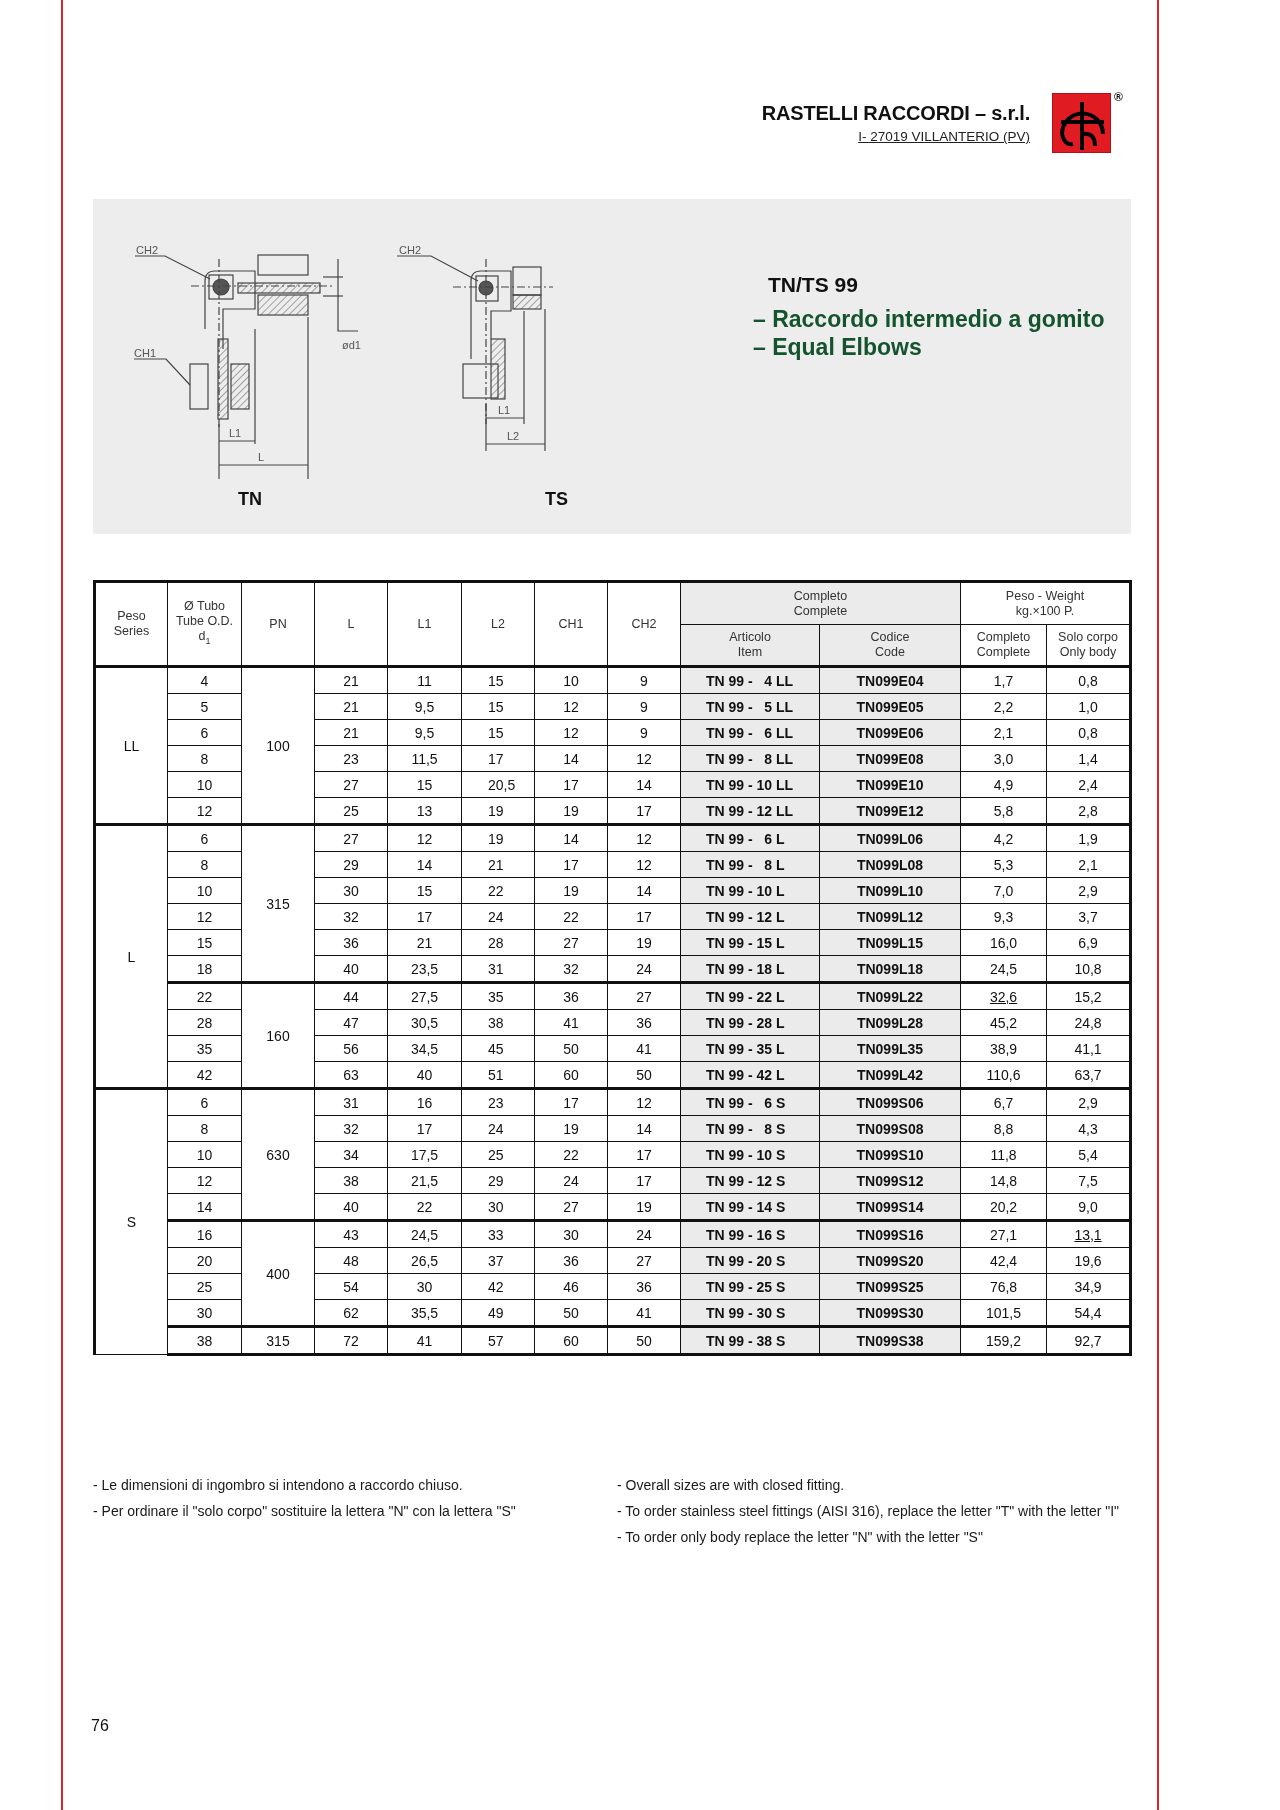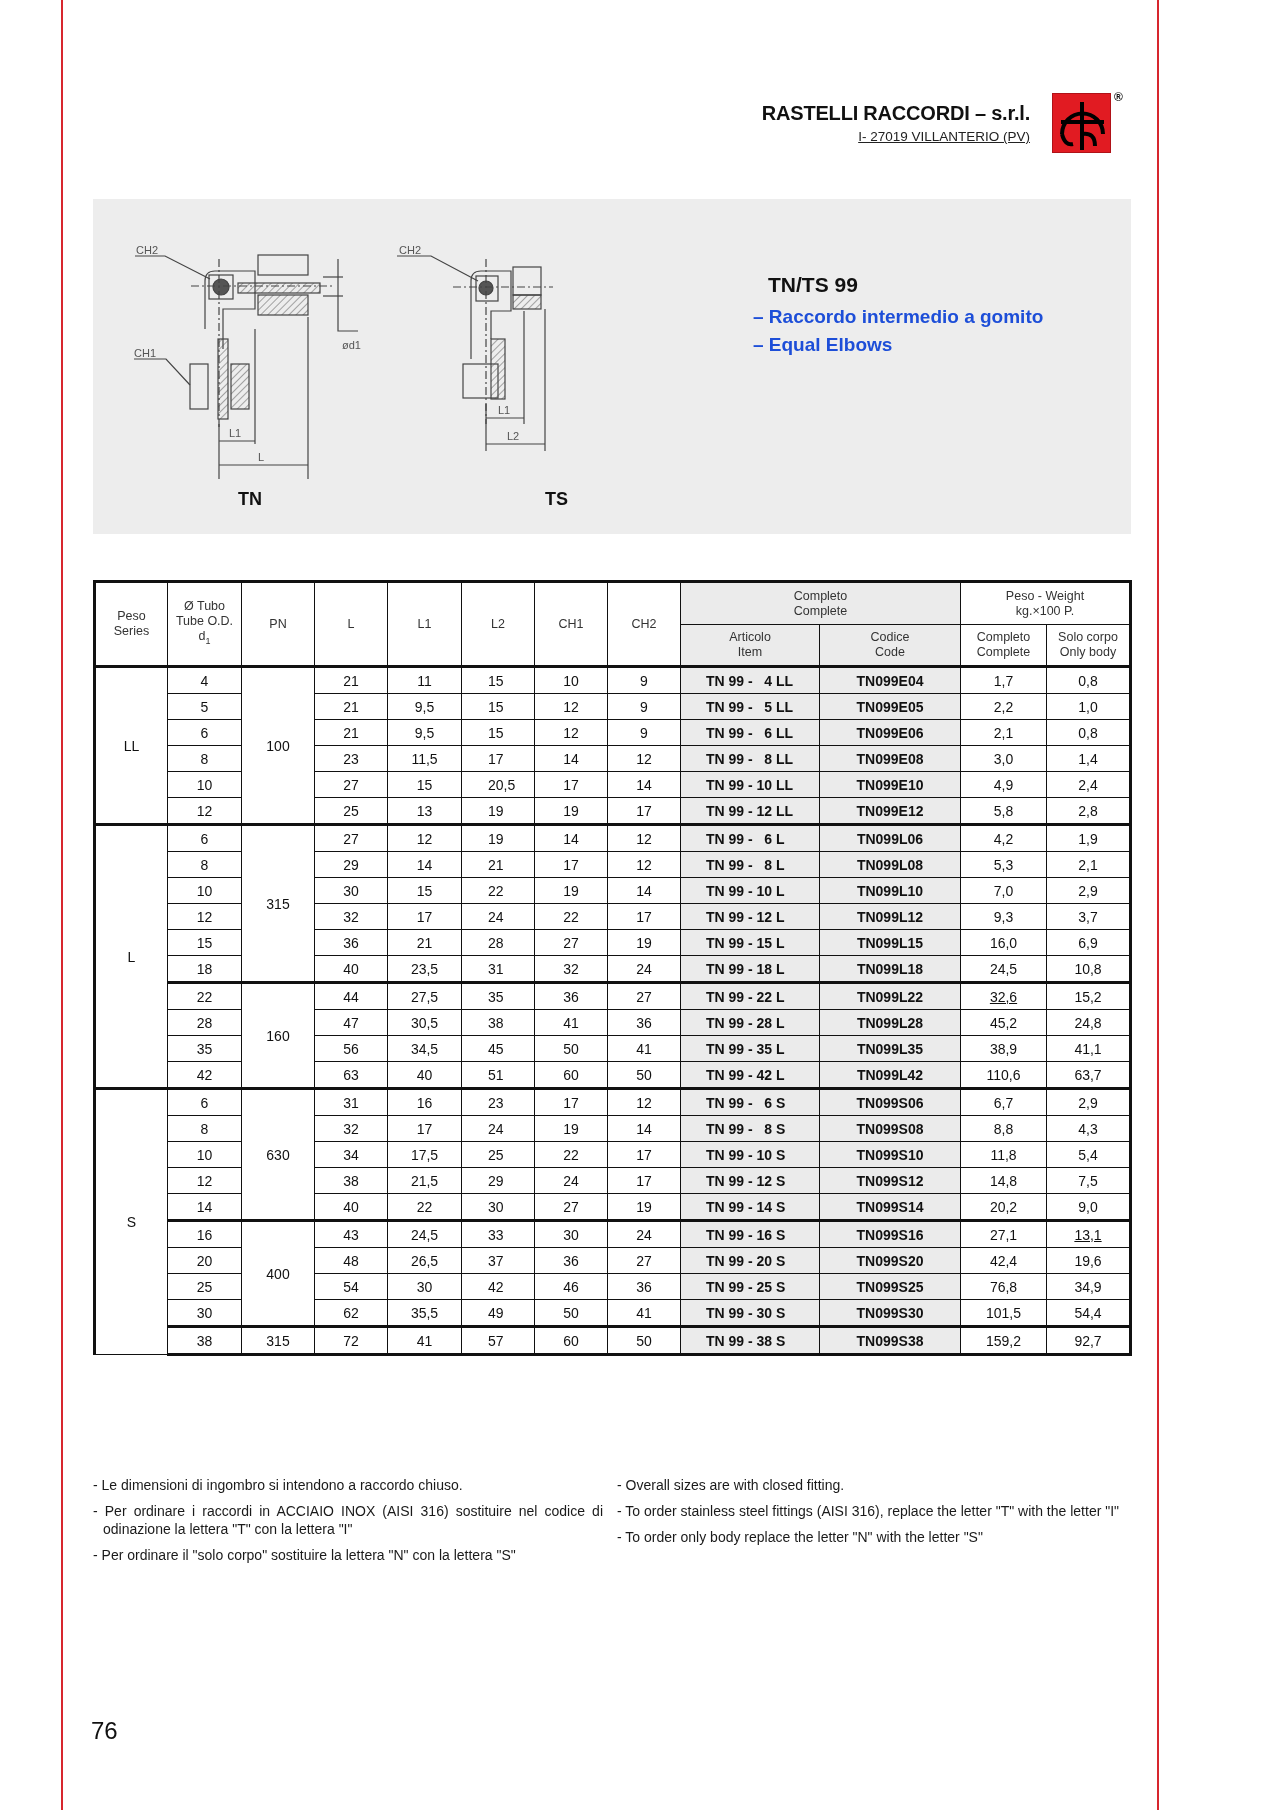--- a/index.html
+++ b/index.html
@@ -14,21 +14,21 @@
   .logo { position: absolute; left: 1052px; top: 93px; width: 59px; height: 60px; background: #e11b22; border: 1px solid #b01218; box-sizing: border-box; }
   .logo svg { position: absolute; left: 0; top: 0; }
   .reg { position: absolute; left: 1114px; top: 90px; font-size: 12px; font-weight: bold; }
 
   .figure-panel { position: absolute; left: 93px; top: 199px; width: 1038px; height: 335px; background: #ededed; }
   .drawing { position: absolute; left: 0; top: 0; }
   .fig-label { position: absolute; font-weight: bold; font-size: 18px; text-align: center; }
   .fig-tn { left: 145px; top: 290px; }
   .fig-ts { left: 452px; top: 290px; }
   .prod-title { position: absolute; left: 675px; top: 74px; font-weight: bold; font-size: 21px; }
-  .prod-sub { position: absolute; left: 660px; font-size: 19px; font-weight: bold; color: #1d4ed8; text-align: center; }
+  .prod-sub { position: absolute; left: 660px; font-size: 23px; font-weight: bold; color: #14532d; text-align: center; }
   .prod-sub-1 { top: 107px; }
   .prod-sub-2 { top: 135px; }
 
   table.spec { position: absolute; left: 93px; top: 580px; width: 1036px; border-collapse: collapse; table-layout: fixed; font-size: 14px; }
   table.spec td, table.spec th { border: 1.5px solid #111; text-align: center; padding: 0; height: 25px; }
   table.spec th { font-weight: normal; font-size: 12.5px; color: #333; line-height: 15px; height: 40px; }
   table.spec th.h-top { height: 41px; }
   table.spec th.gray, table.spec td.gray { background: #ebebeb; }
   table.spec td.bold { font-weight: bold; font-size: 14px; }
   table.spec td.item { text-align: left; padding-left: 25px; white-space: pre; }
@@ -37,21 +37,21 @@
   table.spec .outer-l { border-left: 3px solid #111; }
   table.spec .outer-r { border-right: 3px solid #111; }
   table.spec tbody tr:last-child td { border-bottom: 3px solid #111; }
   table.spec td.num-l { text-align: left; padding-left: 26px; }
   .sub1 { font-size: 9px; vertical-align: sub; }
 
   .notes { position: absolute; top: 1476px; font-size: 14px; color: #1a1a1a; line-height: 18px; }
   .notes-it { left: 93px; width: 510px; }
   .notes-en { left: 617px; width: 510px; }
   .note { margin-bottom: 8px; padding-left: 10px; text-indent: -10px; text-align: justify; }
-  .page-num { position: absolute; left: 91px; top: 1717px; font-size: 24px; }
+  .page-num { position: absolute; left: 91px; top: 1717px; font-size: 16px; }
 </style>
 </head>
 <body>
 
 <div class="red-rule red-left"></div>
 <div class="red-rule red-right"></div>
 
 <div class="brand">
   <div class="brand-name">RASTELLI RACCORDI – s.r.l.</div>
   <div class="brand-addr">I- 27019 VILLANTERIO (PV)</div>
@@ -495,21 +495,20 @@
         <td class="gray bold item" style="border-top: 3px solid rgb(17, 17, 17);">TN 99 - 38 S</td>
         <td class="gray bold" style="border-top: 3px solid rgb(17, 17, 17);">TN099S38</td>
         <td style="border-top: 3px solid rgb(17, 17, 17);">159,2</td>
         <td class="outer-r" style="border-top: 3px solid rgb(17, 17, 17);">92,7</td>
       </tr>
     </tbody>
 </table>
 
 <div class="notes notes-it">
   <div class="note">- Le dimensioni di ingombro si intendono a raccordo chiuso.</div>
-  <div class="note">- Per ordinare i raccordi in ACCIAIO INOX (AISI 316) sostituire nel codice di odinazione la lettera "T" con la lettera "I"</div>
   <div class="note">- Per ordinare il "solo corpo" sostituire la lettera "N" con la lettera "S"</div>
 </div>
 <div class="notes notes-en">
   <div class="note">- Overall sizes are with closed fitting.</div>
   <div class="note">- To order stainless steel fittings (AISI 316), replace the letter "T" with the letter "I"</div>
   <div class="note">- To order only body replace the letter "N" with the letter "S"</div>
 </div>
 
 <div class="page-num">76</div>
 

